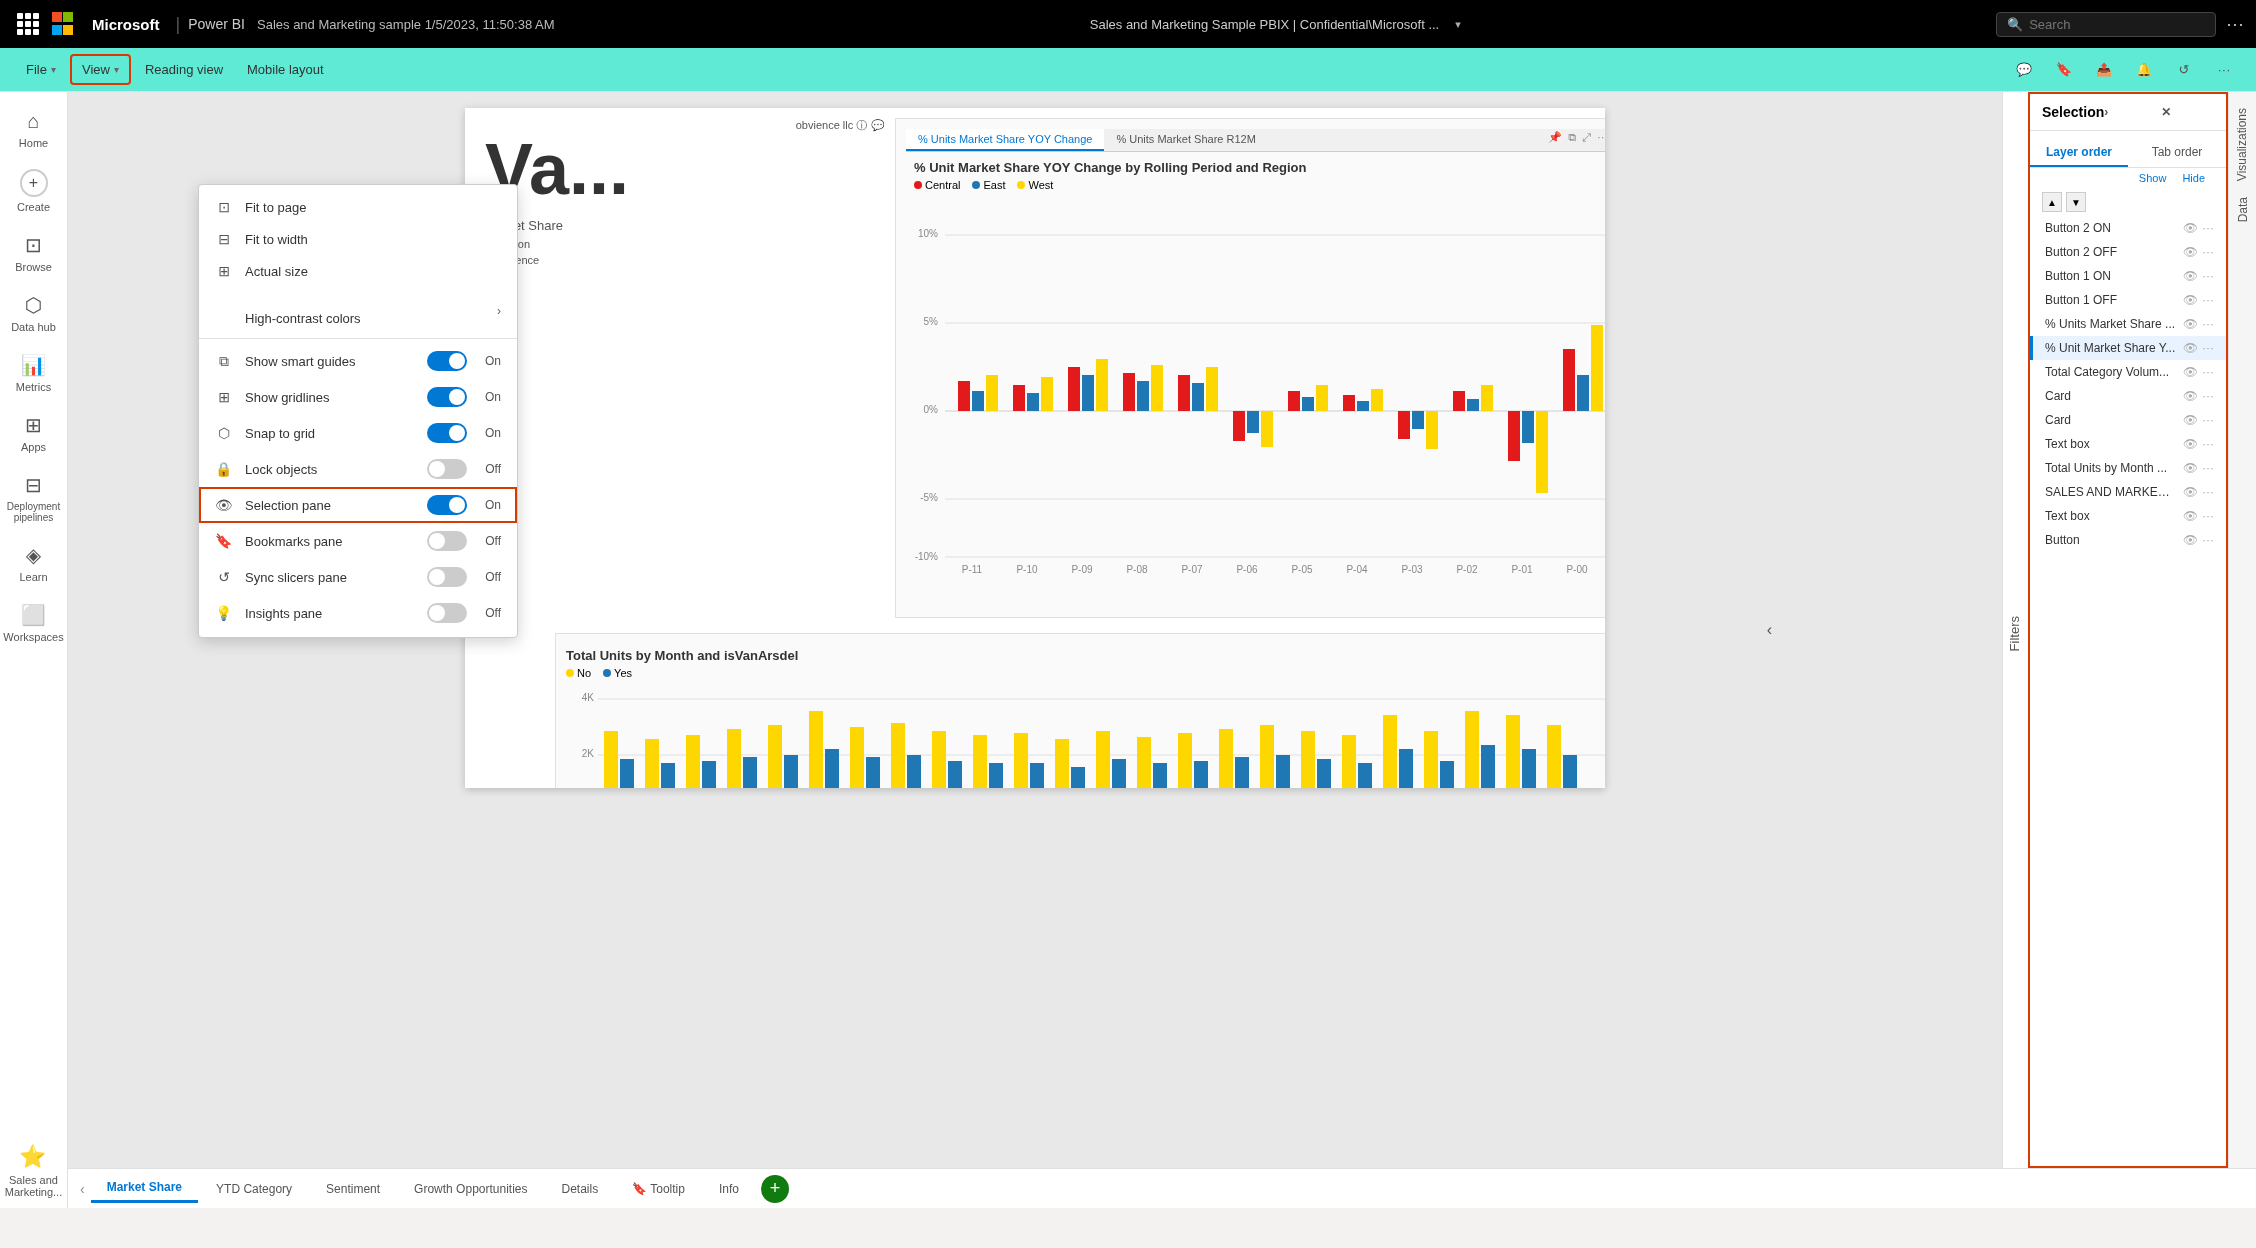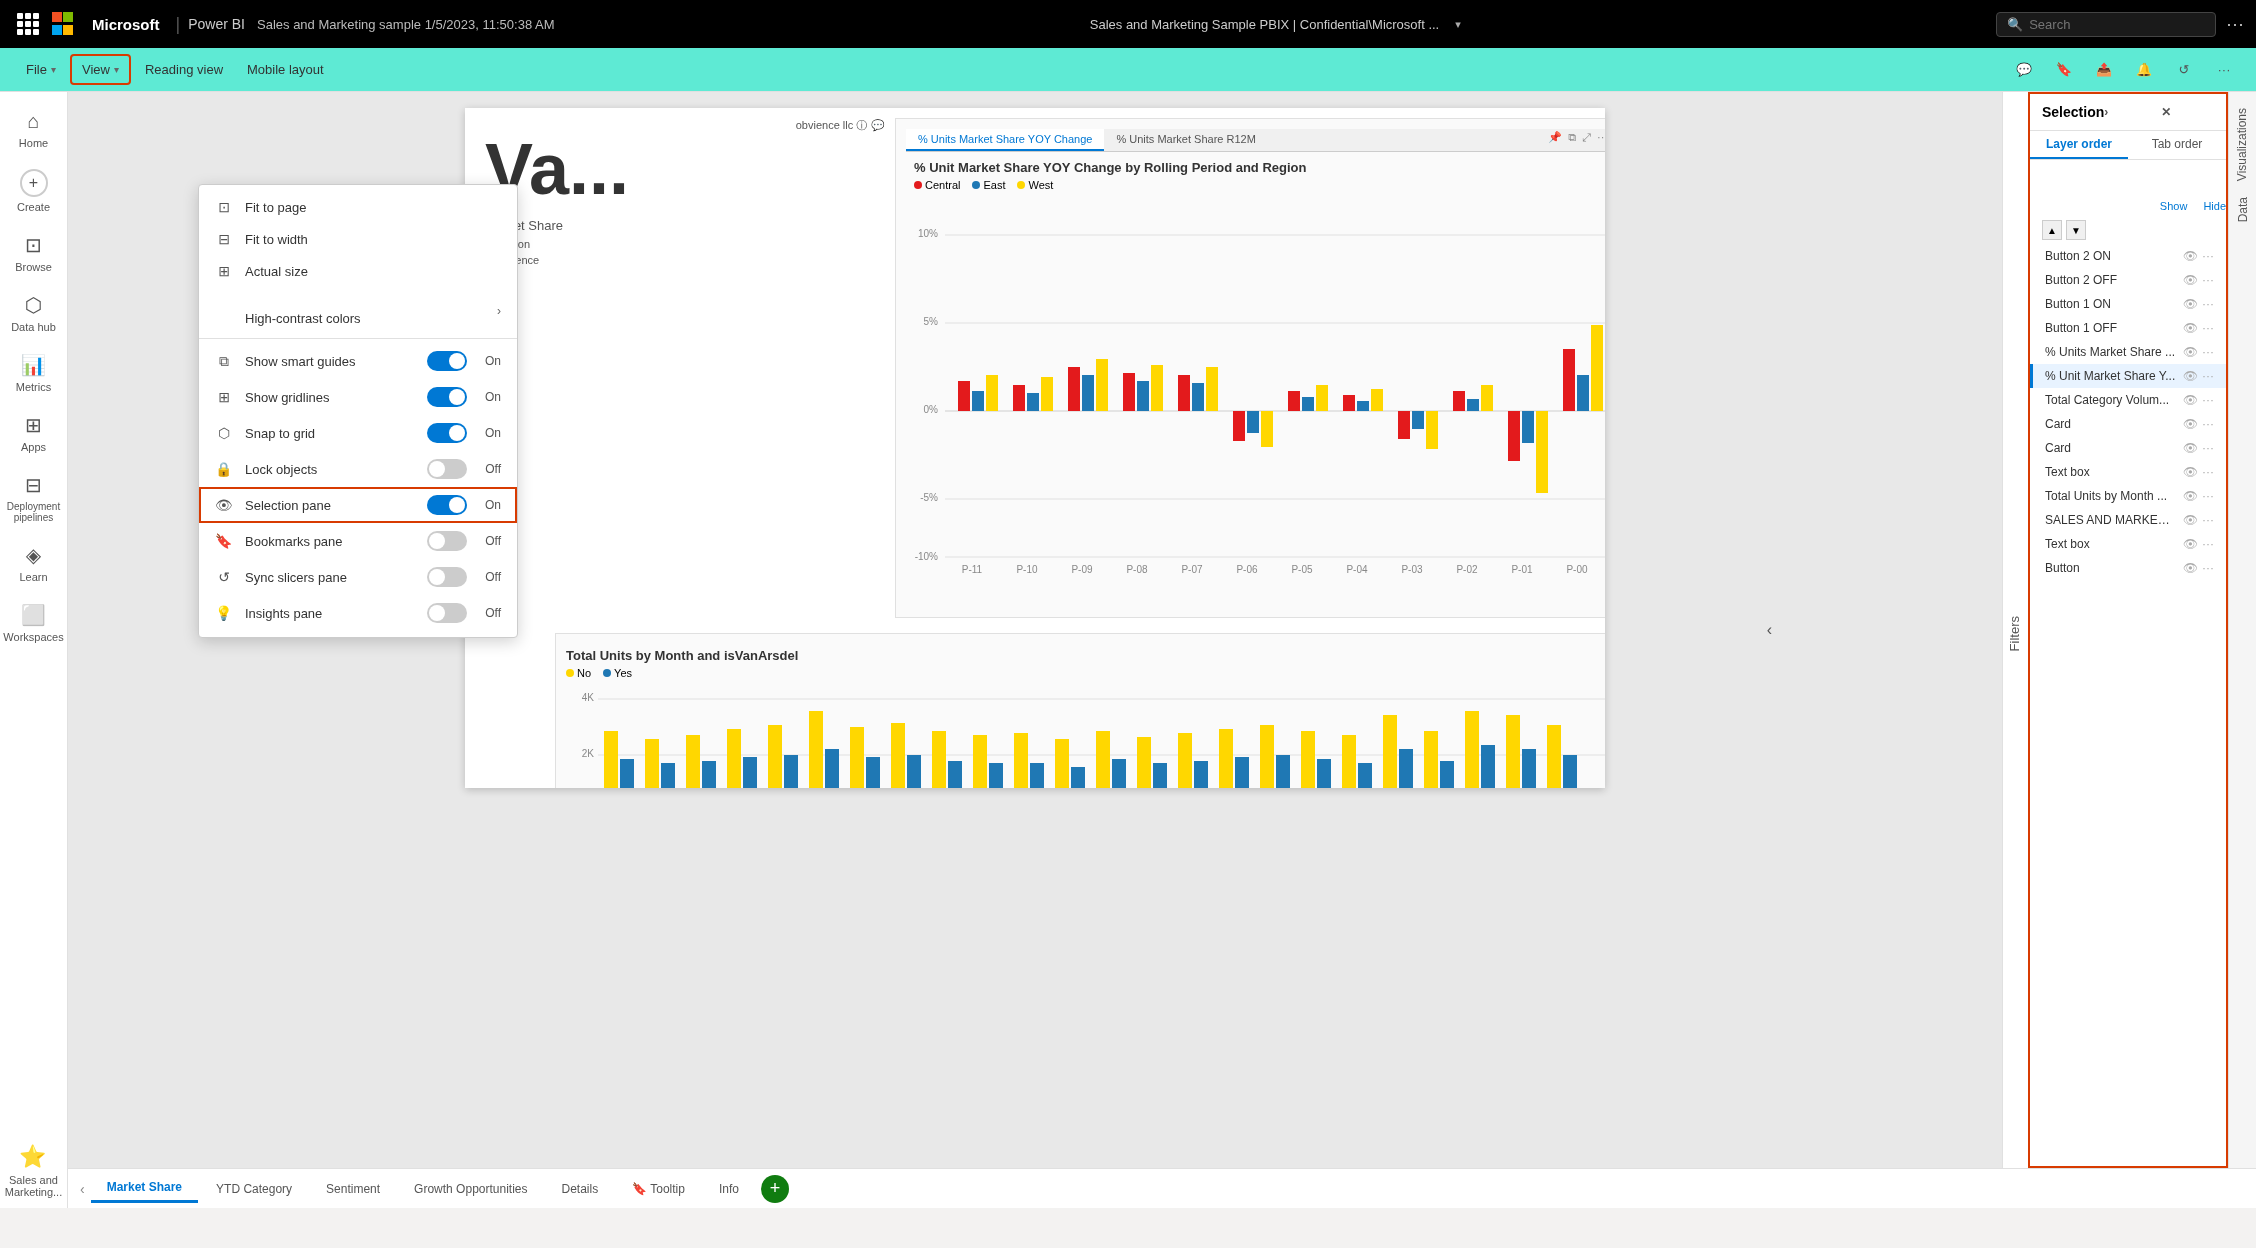--- a/index.html
+++ b/index.html
@@ -131,24 +131,24 @@
       display: flex; flex-direction: column; font-size: 12px;
     }
     .selection-panel-header {
       display: flex; align-items: center; padding: 10px 12px;
       border-bottom: 1px solid #e0e0e0; font-size: 14px; font-weight: 600;
     }
     .selection-panel-header span { flex: 1; }
     .selection-tabs { display: flex; border-bottom: 1px solid #e0e0e0; }
     .selection-tab {
       flex: 1; text-align: center; padding: 6px; cursor: pointer;
-      font-size: 12px; color: #555; border-bottom: 2px solid transparent;
+      font-size: 12px; color: #555; border-bottom: 2px solid transparent; margin-top: 8px;
     }
     .selection-tab.active { color: #0078d4; border-bottom-color: #0078d4; font-weight: 600; }
-    .show-hide { display: flex; justify-content: flex-end; gap: 16px; padding: 4px 0; font-size: 11px; color: #0078d4; margin-top: 36px; }
+    .show-hide { display: flex; justify-content: flex-end; gap: 16px; padding: 4px 21px; font-size: 11px; color: #0078d4; }
     .sort-arrows { display: flex; gap: 4px; padding: 4px 12px; }
     .sort-arrow { width: 20px; height: 20px; background: #f0f0f0; display: flex; align-items: center; justify-content: center; cursor: pointer; border: 1px solid #ccc; font-size: 10px; }
     .layer-item {
       display: flex; align-items: center; padding: 5px 12px; gap: 6px;
       font-size: 12px; color: #333; cursor: pointer; border-left: 3px solid transparent;
     }
     .layer-item.selected-item { background: #e8f3ff; border-left-color: #0078d4; }
     .layer-item-name { flex: 1; overflow: hidden; text-overflow: ellipsis; white-space: nowrap; }
     .layer-item-icons { display: flex; gap: 4px; color: #aaa; }
 

